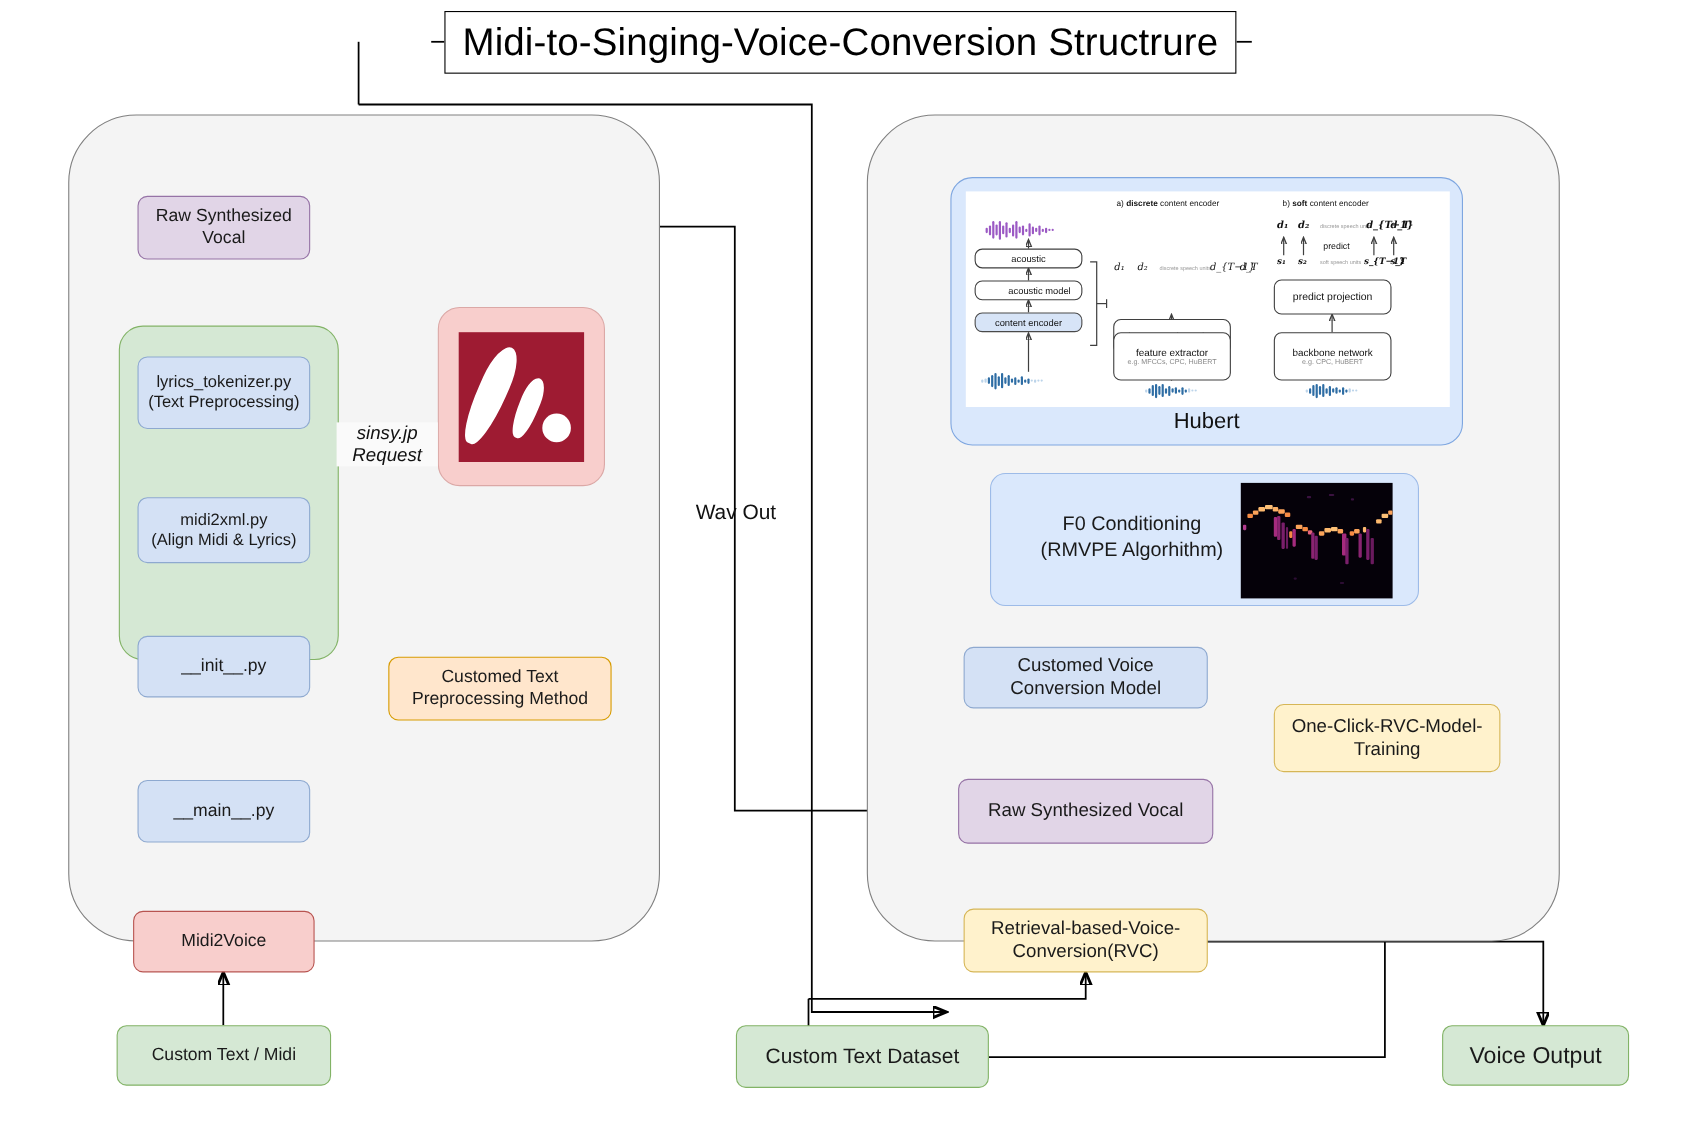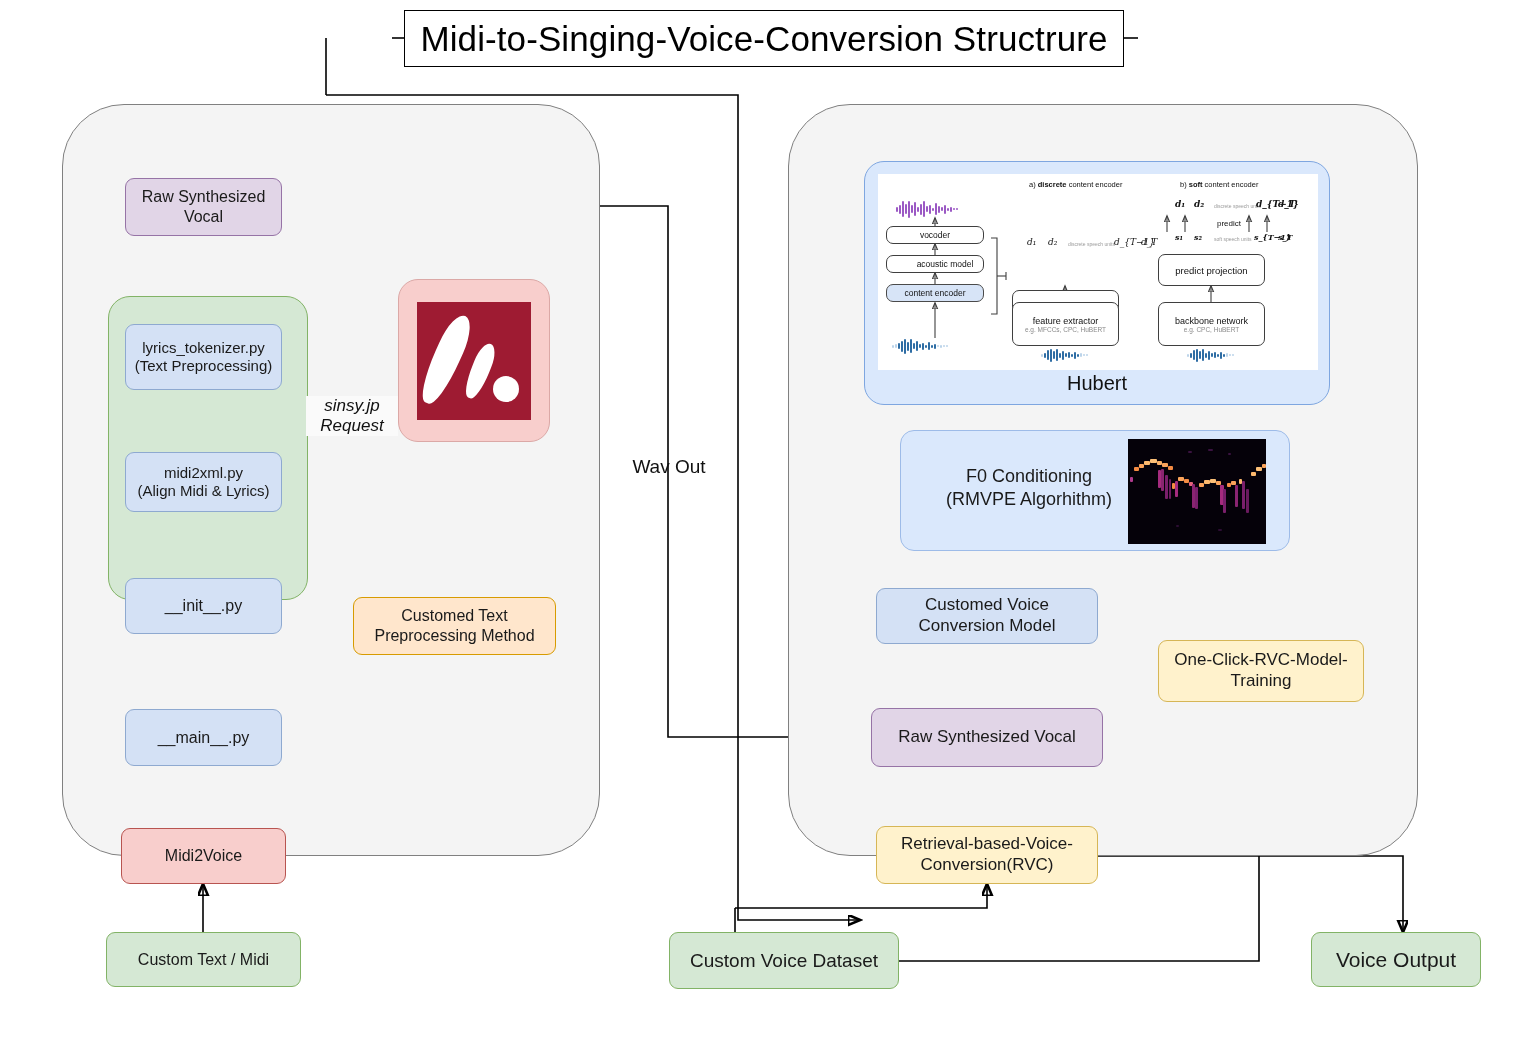--- a/index.html
+++ b/index.html
@@ -69,33 +69,33 @@
     width:18px;height:58px;left:54px;top:40px;
     border-radius:55% 55% 48% 48%/ 40% 40% 60% 60%;
     transform:rotate(22deg);
   }
   .dot{position:absolute;width:26px;height:26px;border-radius:50%;background:#fff;left:76px;top:74px;}
 
   
   .freelabel{position:absolute;color:#111;text-align:center;line-height:1.2;}
   .sinsy-label{
     position:absolute;font-style:italic;font-weight:400;color:#111;
-    text-align:center;line-height:1.18;background:#fafafa;margin-top:12px;
+    text-align:center;line-height:1.18;background:#fafafa;
   }
 
   
   #hubert-fig{position:absolute;background:#ffffff;}
   .hb{
     position:absolute;box-sizing:border-box;border:1px solid #3f3f3f;
     border-radius:7px;background:#fff;display:flex;flex-direction:column;
     align-items:center;justify-content:center;text-align:center;color:#111;
   }
   .hb.shaded{background:#d7e4f7;border-color:#4a4a4a;}
   .hb .sub{color:#8a8a8a;}
-  .hcap{position:absolute;color:#111;white-space:nowrap;margin-left:14px;}
+  .hcap{position:absolute;color:#111;white-space:nowrap;}
   .hcap b{font-weight:bold;}
   .hdim{color:#9a9a9a;}
   .mathi{font-family:"DejaVu Serif",serif;font-style:italic;}
   .mathb{font-family:"DejaVu Serif",serif;font-weight:bold;font-style:italic;}
   #hubert-caption{
     position:absolute;width:100%;text-align:center;color:#111;
   }
   svg.hwire{position:absolute;left:0;top:0;overflow:visible;}
   svg.hwire path,svg.hwire line{fill:none;stroke:#3f3f3f;stroke-width:1.1;}
 
@@ -274,21 +274,21 @@
         <i style="height:7px;background:#9b59c4"></i>
           <i style="height:4px;background:#9b59c4"></i>
         <i style="height:9px;background:#9b59c4"></i>
           <i style="height:3px;background:#9b59c4"></i>
         <i style="height:5px;background:#9b59c4"></i>
           <i style="height:2px;background:#9b59c4"></i>
         <i style="height:2px;background:#9b59c4"></i>
       </div>
 
       <div class="hb" style="left:8px;top:52px;width:98px;height:18px;font-size:8.5px;">
-        <span>vocoder</span>
+        <span>acoustic</span>
       </div>
       <div class="hb" style="left:8px;top:81px;width:98px;height:18px;font-size:8.5px;padding-left:20px;">
         <span>acoustic model</span>
       </div>
       <div class="hb shaded" style="left:8px;top:110px;width:98px;height:18px;font-size:8.5px;">
         <span>content encoder</span>
       </div>
 
       <div class="wave" style="left:14px;top:164px;height:16px;">
         <i style="height:3px;background:#bcd4ea"></i>
@@ -464,17 +464,17 @@
 Conversion Model</div>
 
   <div class="node purple" style="left:871px;top:708px;width:232px;height:59px;font-size:17px;">Raw Synthesized Vocal</div>
 
   <div class="node yellow" style="left:876px;top:826px;width:222px;height:58px;font-size:17px;">Retrieval-based-Voice-
 Conversion(RVC)</div>
 
   <div class="node yellow" style="left:1158px;top:640px;width:206px;height:62px;font-size:17px;">One-Click-RVC-Model-
 Training</div>
 
-  <div class="node green" style="left:669px;top:932px;width:230px;height:57px;font-size:19px;">Custom Voice Dataset</div>
+  <div class="node green" style="left:669px;top:932px;width:230px;height:57px;font-size:19px;">Custom Text Dataset</div>
 
   <div class="node green" style="left:1311px;top:932px;width:170px;height:55px;font-size:21px;">Voice Output</div>
 
 </div>
 
 </body></html>

